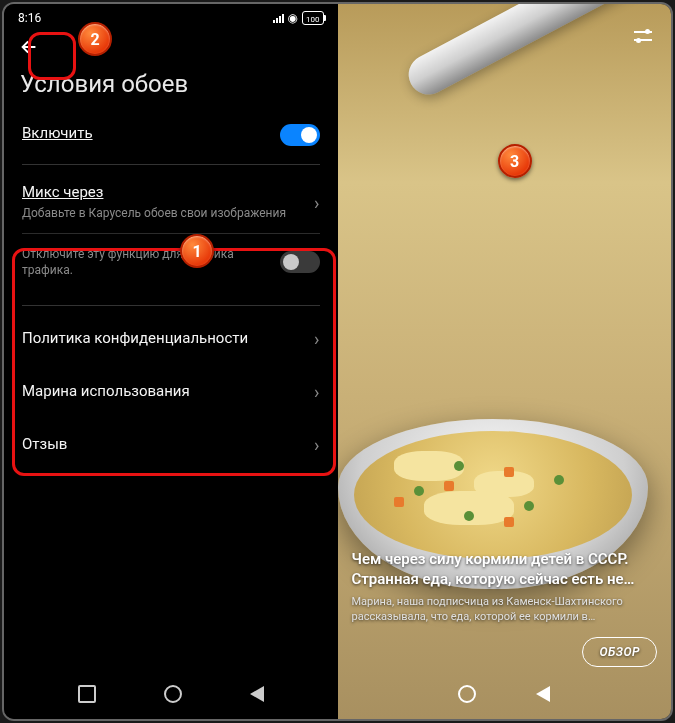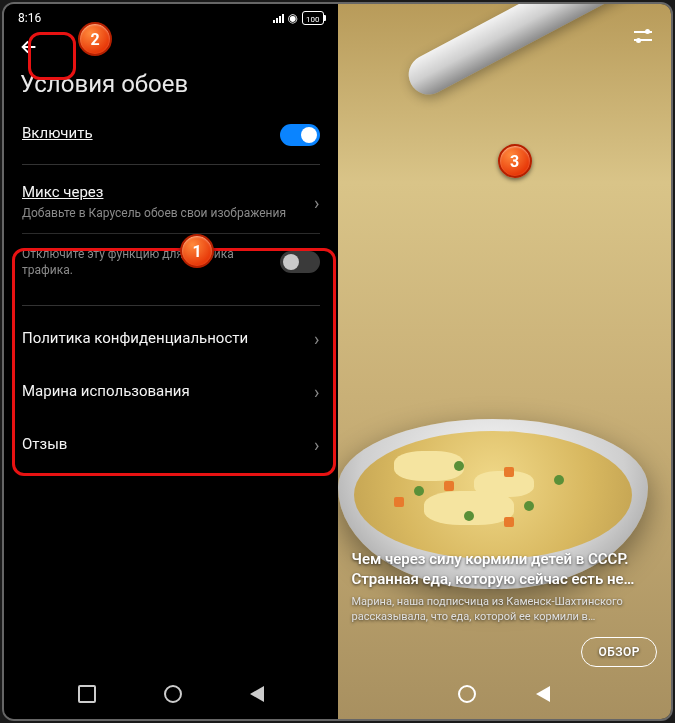--- a/index.html
+++ b/index.html
@@ -214,20 +214,21 @@
   .review-btn {
     position: absolute;
     bottom: 0; right: 0;
     border: 1.5px solid #fff;
     border-radius: 18px;
     padding: 7px 16px;
     font-size: 12px;
     font-weight: 600;
     color: #fff;
     letter-spacing: 0.5px;
+    font-style: italic;
   }
   .article-content { padding-bottom: 42px; position: relative; }
 
   .right-nav {
     position: absolute;
     bottom: 6px; left: 0; right: 0;
     display: flex;
     justify-content: center;
     gap: 60px;
     align-items: center;

